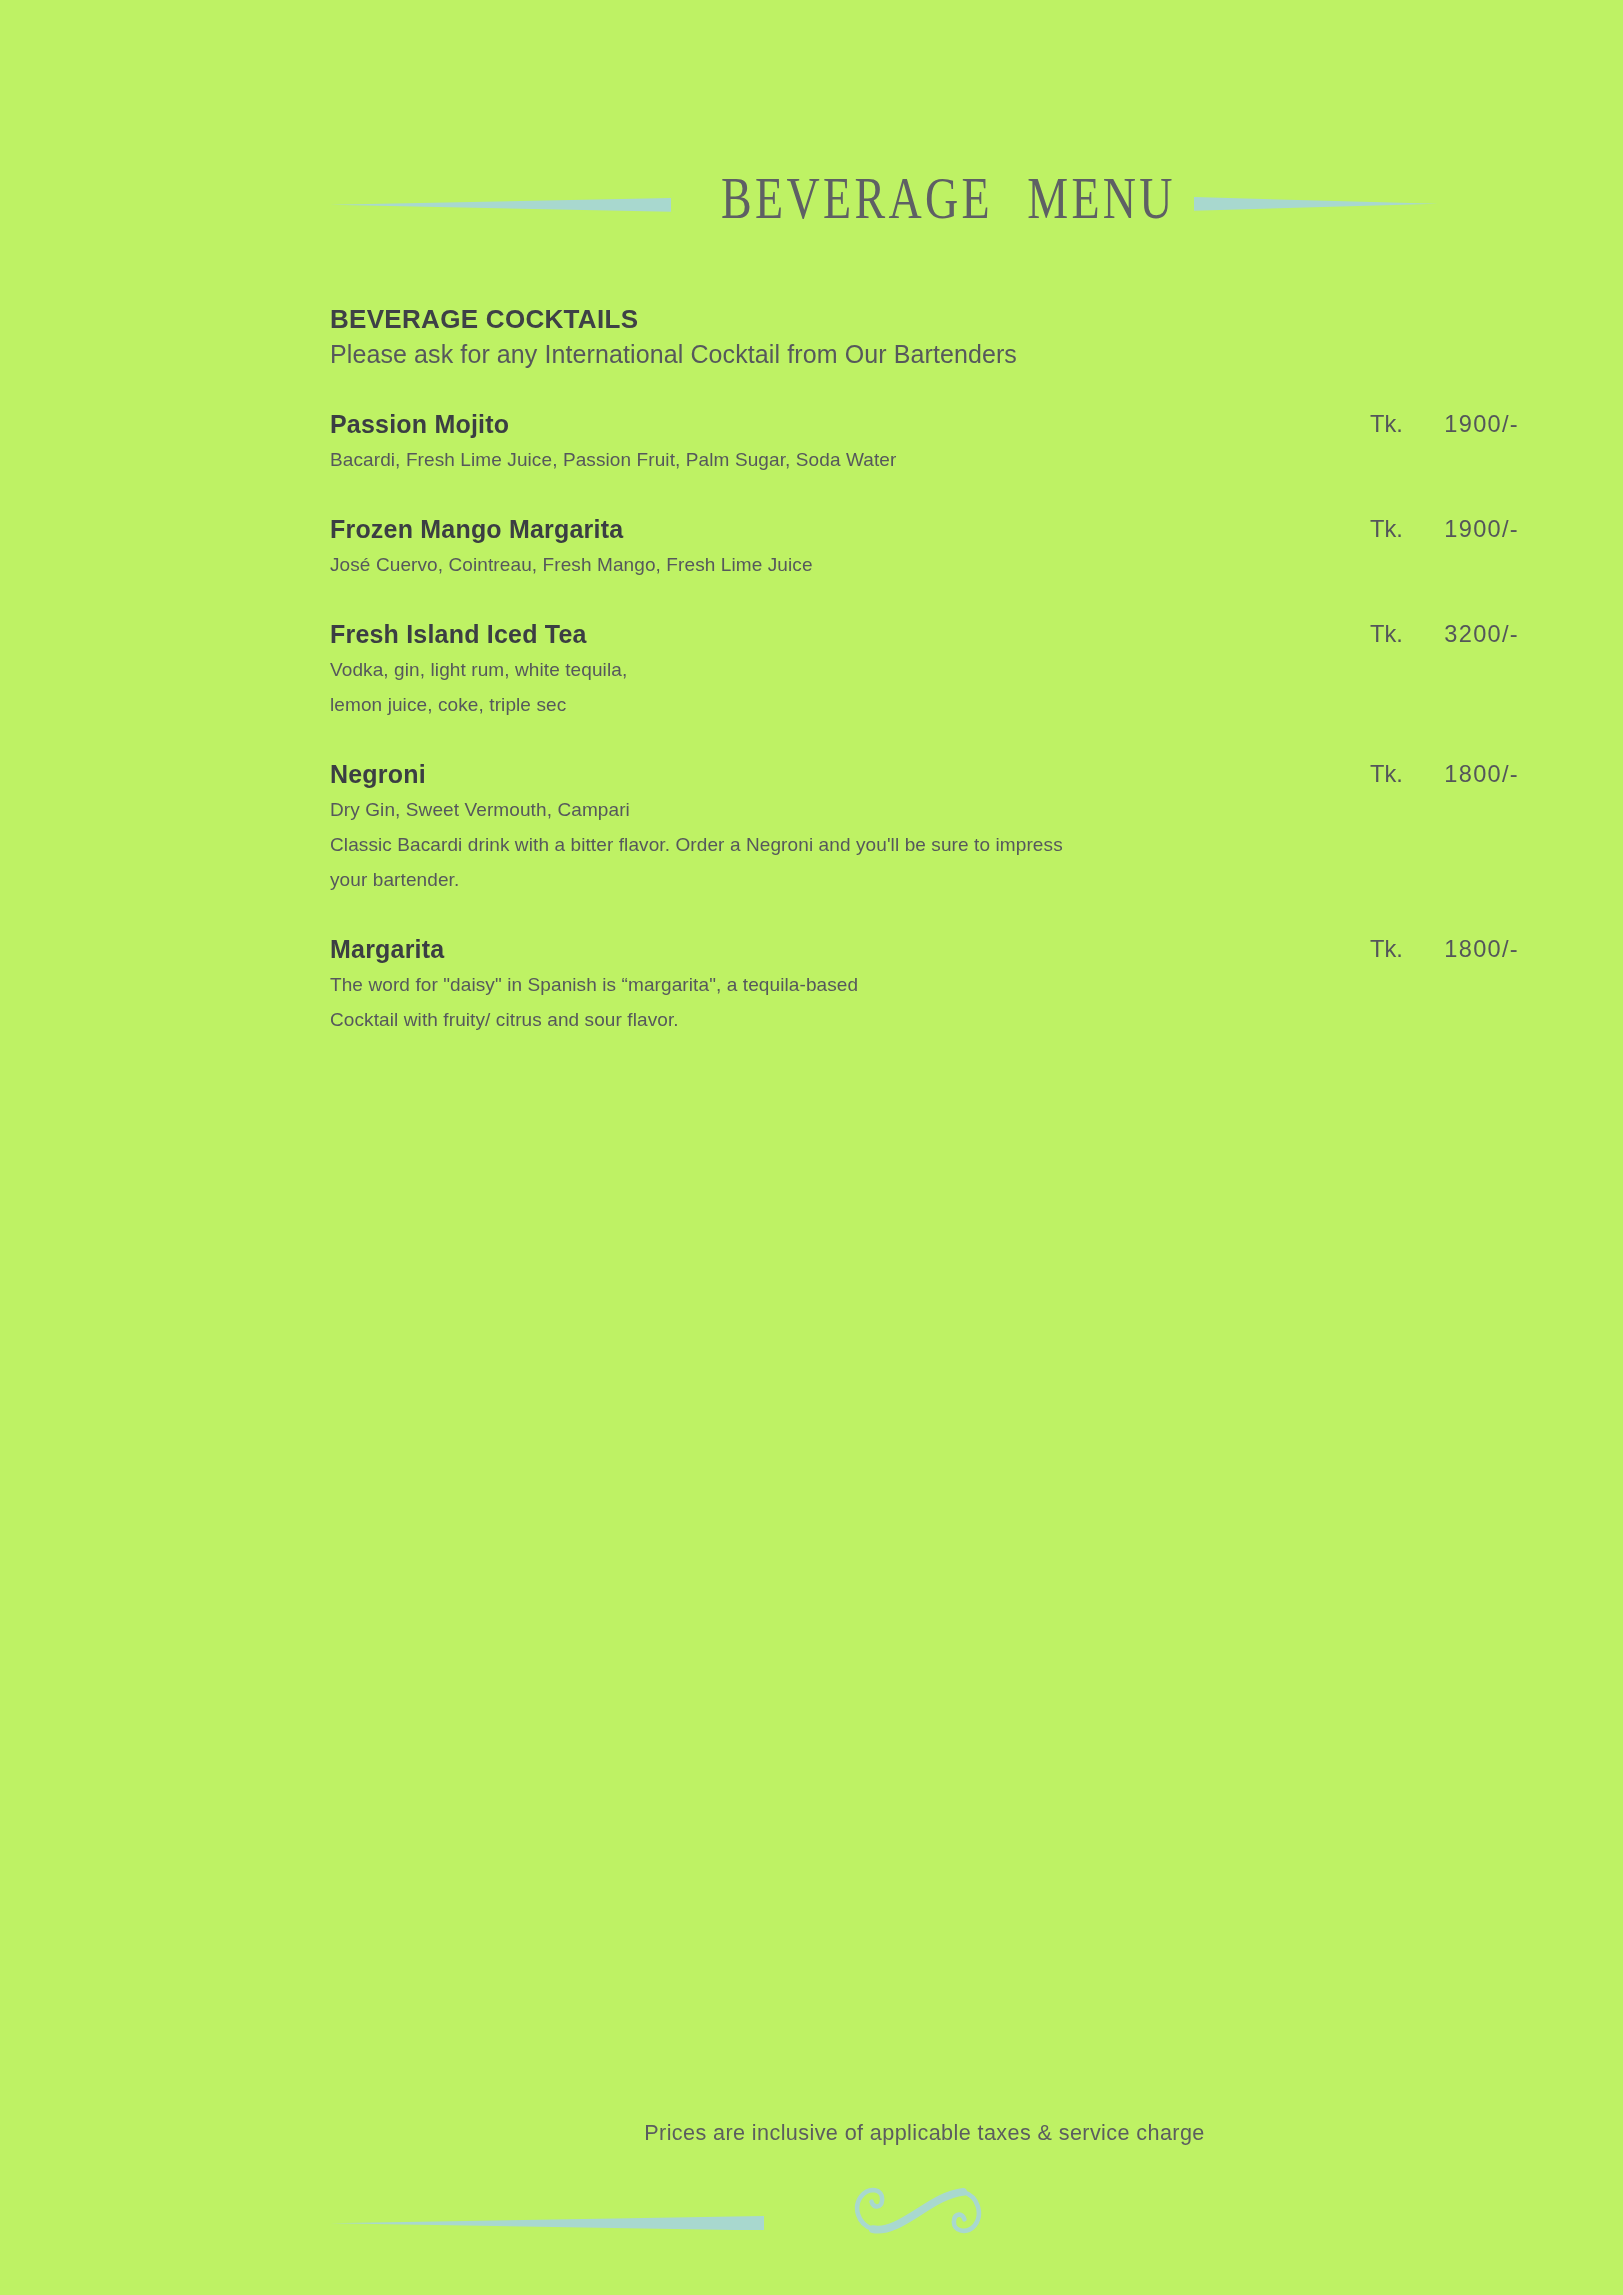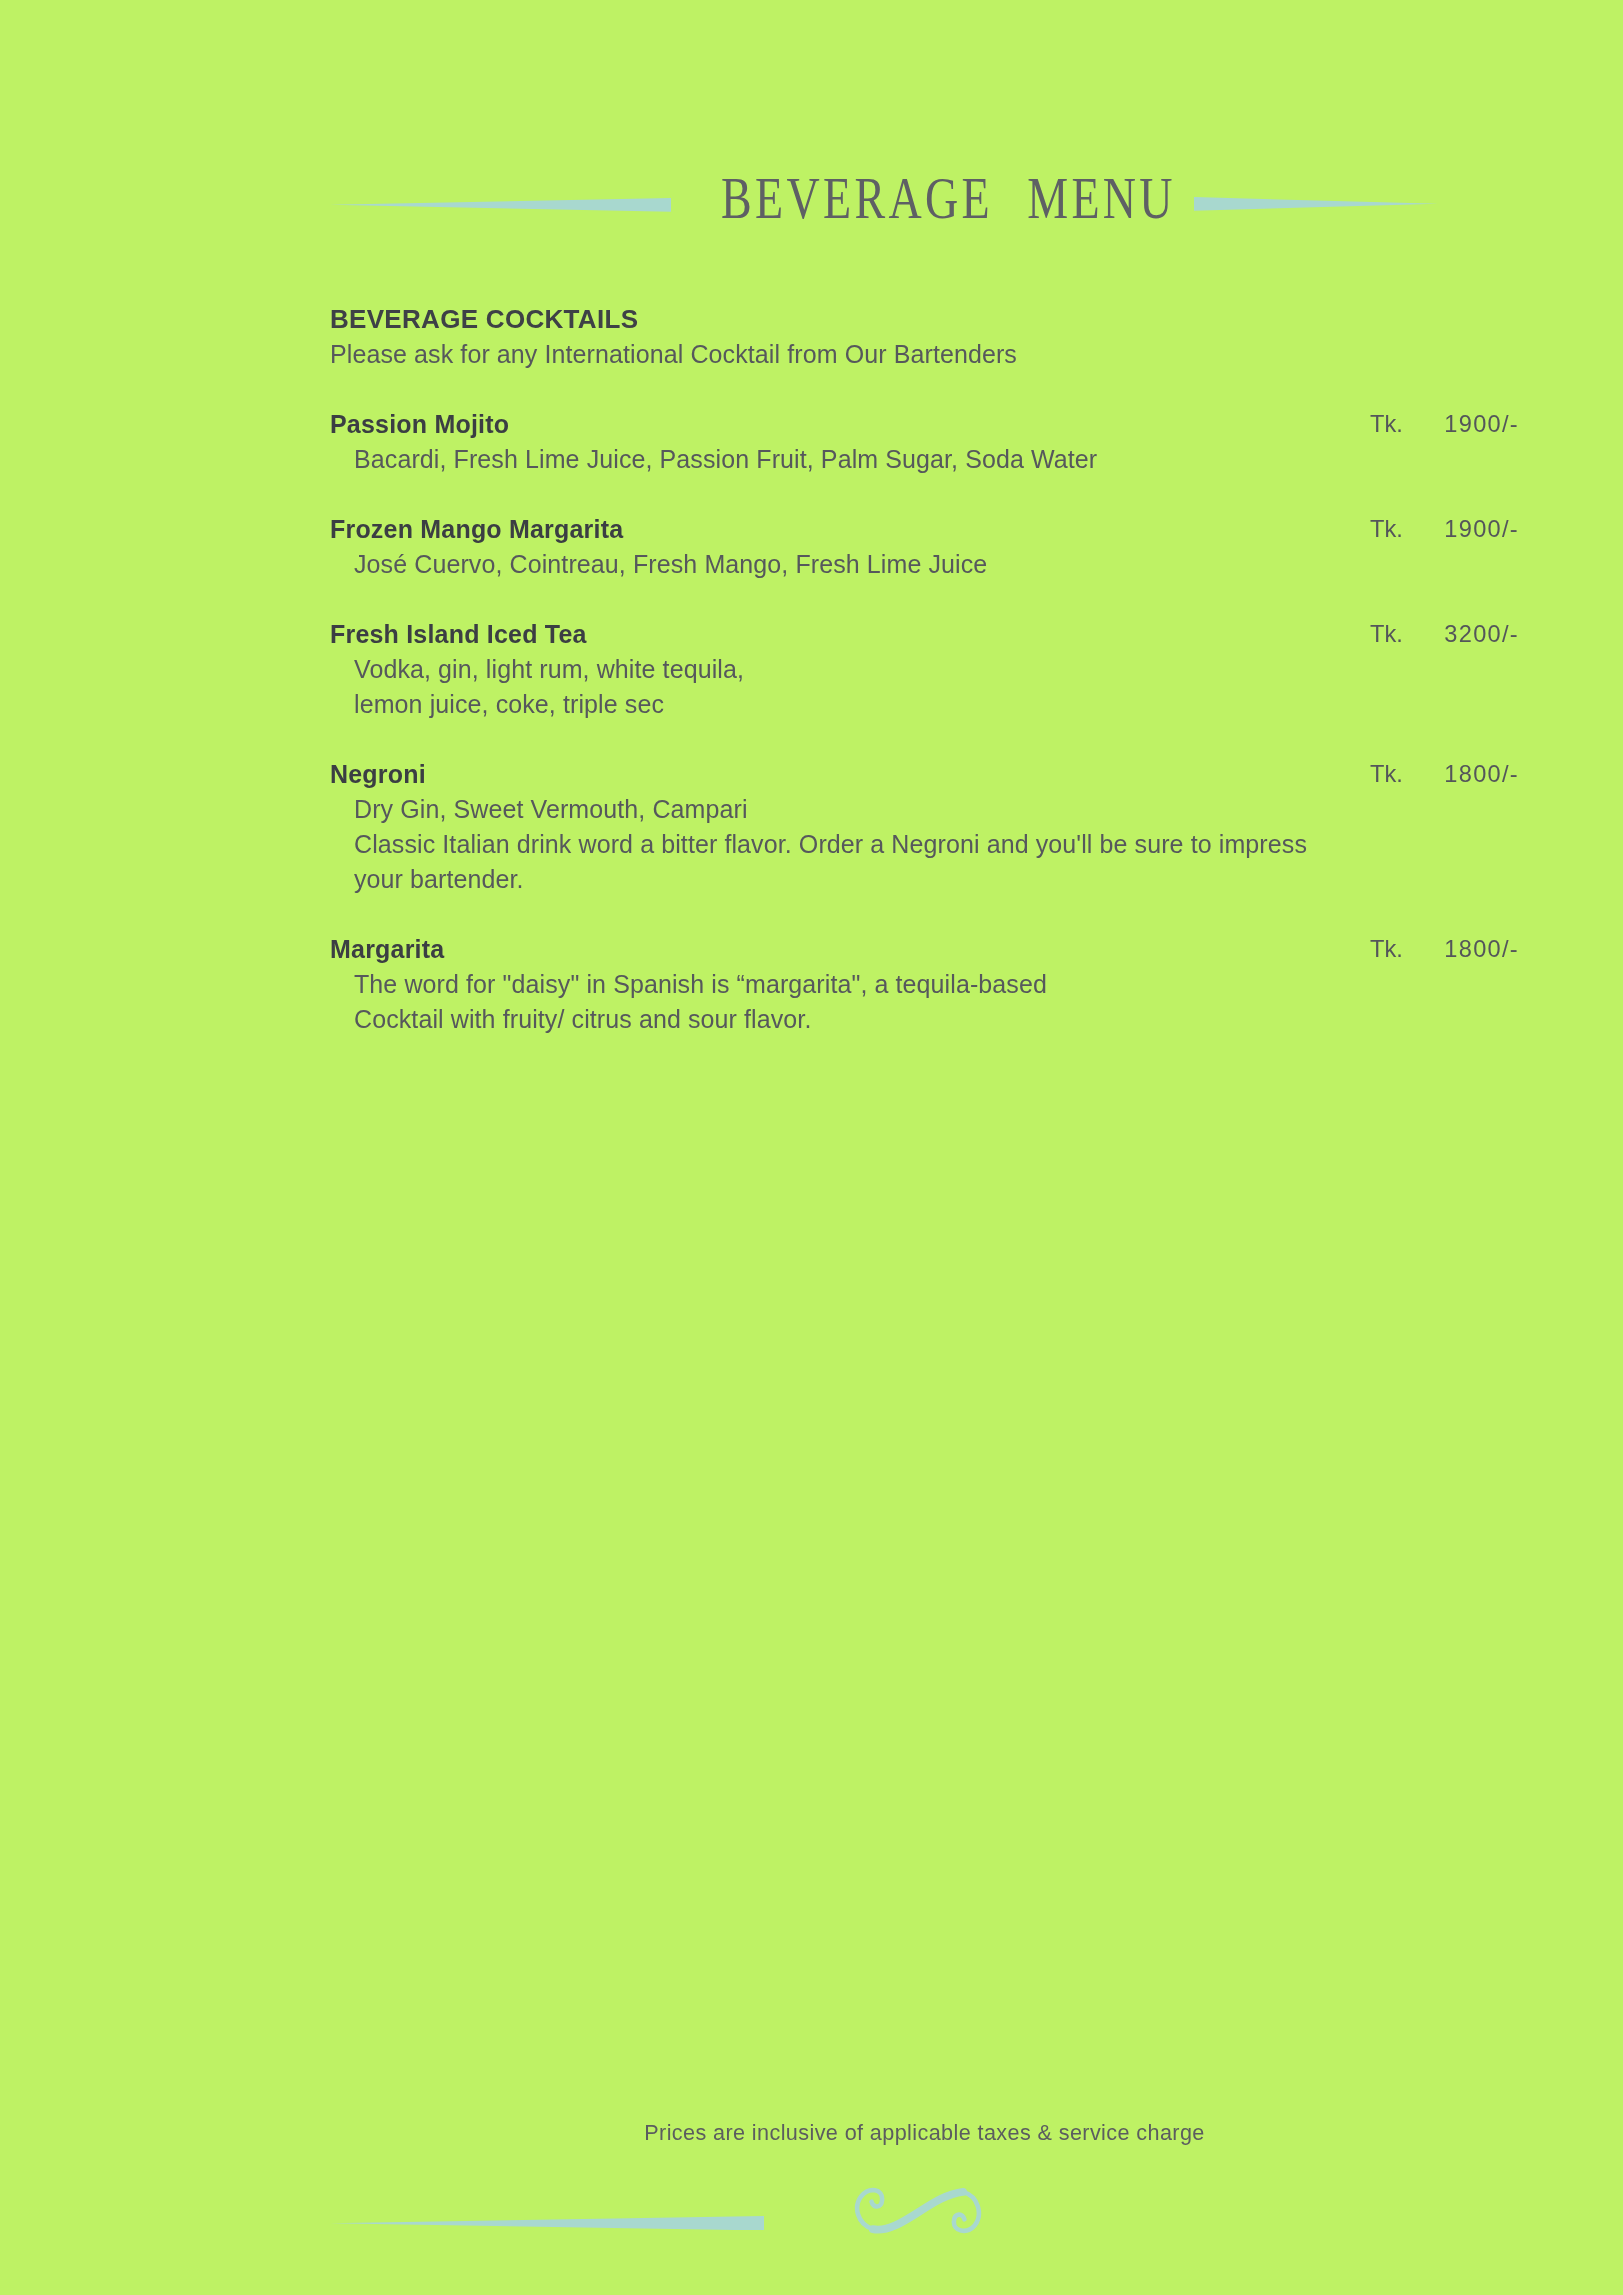--- a/index.html
+++ b/index.html
@@ -84,24 +84,23 @@
     flex: 0 0 auto;
     width: 149px;
     display: flex;
     justify-content: space-between;
     align-items: baseline;
     font-size: 23.6px;
     color: #54565a;
   }
   .item-price .val { letter-spacing: 1.3px; }
   .desc {
-    font-size: 25px;
+    font-size: 19px;
     letter-spacing: 0.1px;
     color: #56585c;
-    margin-left: 24px;
   }
 
   
   .footer-note {
     position: absolute;
     left: 330px;
     top: 2115px;
     width: 1189px;
     text-align: center;
     font-size: 21.6px;
@@ -167,21 +166,21 @@
 
     <div class="item">
       <div class="item-head">
         <span class="item-name">Negroni</span>
         <span class="item-price">
           <span class="cur">Tk.</span>
           <span class="val">1800/-</span>
         </span>
       </div>
       <div class="desc">Dry Gin, Sweet Vermouth, Campari</div>
-      <div class="desc">Classic Italian drink word a bitter flavor. Order a Negroni and you'll be sure to impress</div>
+      <div class="desc">Classic Bacardi drink with a bitter flavor. Order a Negroni and you'll be sure to impress</div>
       <div class="desc">your bartender.</div>
     </div>
 
     <div class="item">
       <div class="item-head">
         <span class="item-name">Margarita</span>
         <span class="item-price">
           <span class="cur">Tk.</span>
           <span class="val">1800/-</span>
         </span>

